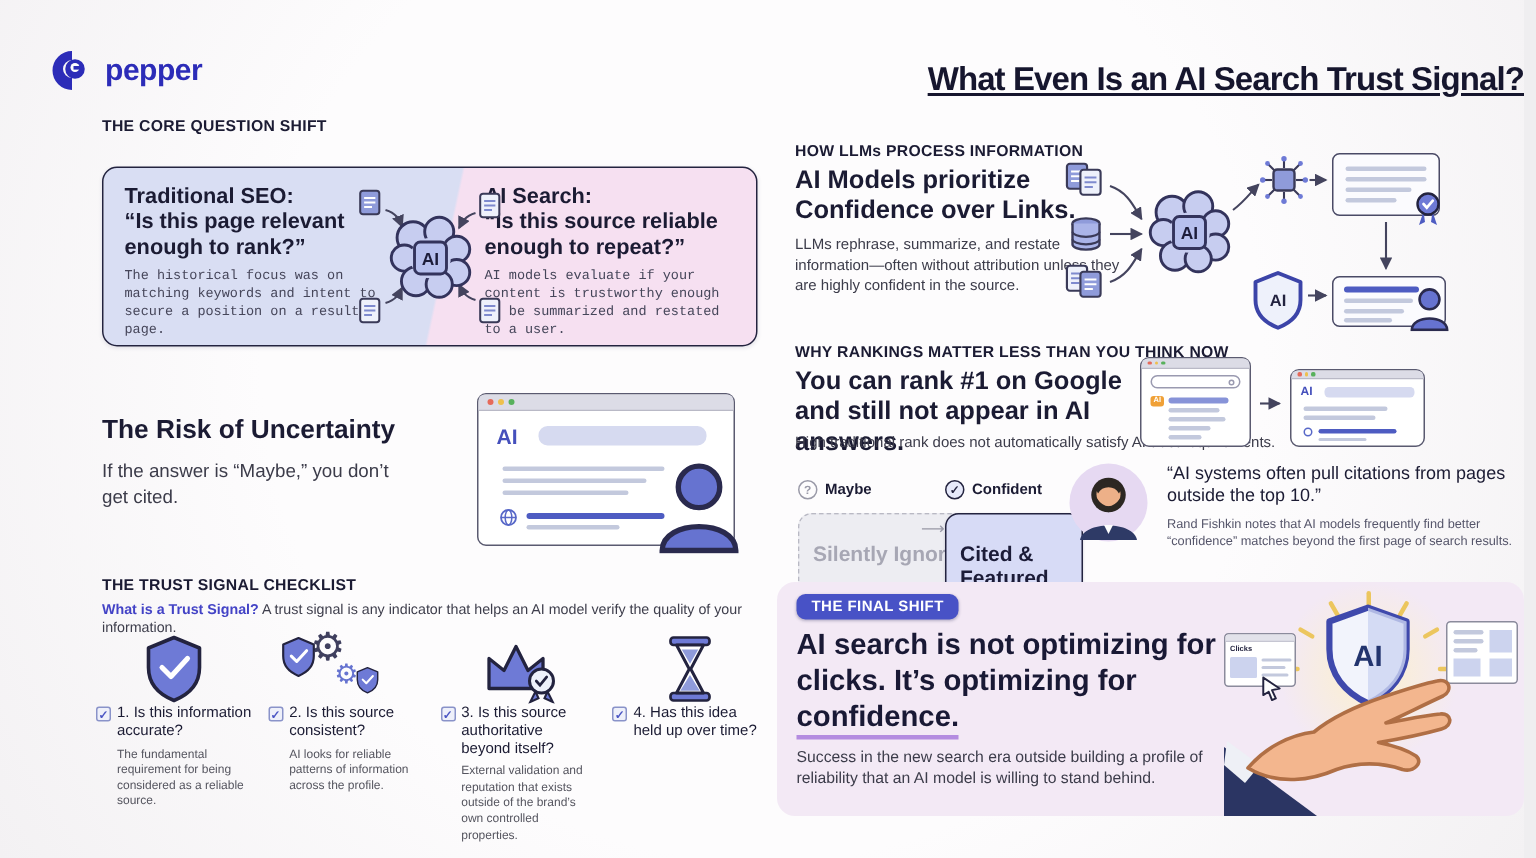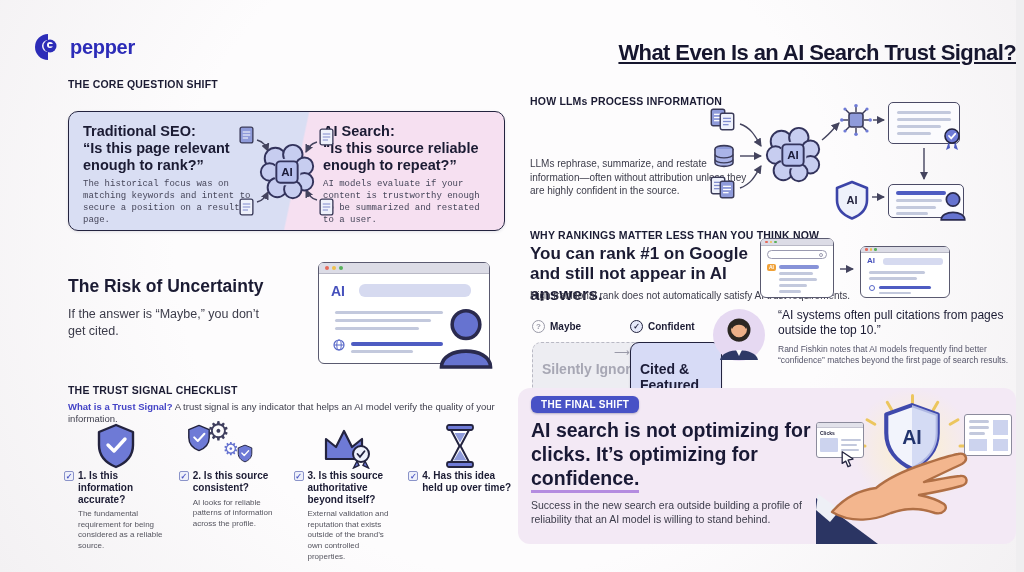--- a/index.html
+++ b/index.html
@@ -29,21 +29,21 @@
   .dot{width:4px;height:4px;border-radius:50%;}
   .bar{background:#c3c9dd;border-radius:2px;}
   
   .intro{left:68px;top:401px;width:445px;font-size:9.5px;color:#3e3e4c;line-height:1.3;}
   .intro .link{color:#4343c6;font-weight:700;}
   .checklist{left:64px;top:422px;width:448px;display:grid;grid-template-columns:repeat(4,1fr);gap:11px;}
   .chk-icon{height:48px;display:flex;align-items:center;justify-content:center;position:relative;}
   .chk-title-row{display:flex;gap:4px;align-items:flex-start;}
   .checkbox{flex:none;width:10px;height:10px;margin-top:1px;border:1.4px solid #8a93c9;border-radius:2px;
     background:#eef0fa;color:#4a55c4;font-size:8px;line-height:9px;text-align:center;font-weight:700;}
-  .chk-title{font-size:10px;line-height:1.18;font-weight:700;color:#1b1b33;}
+  .chk-title{font-size:10px;line-height:1.18;font-weight:400;color:#1b1b33;}
   .chk-body{margin-top:4px;padding-left:14px;font-size:8px;line-height:1.32;color:#55555f;}
   
   .llm-title{left:530px;top:110px;width:220px;font-size:17px;line-height:1.18;font-weight:800;color:#1b1b33;}
   .llm-body{left:530px;top:157px;width:228px;font-size:10px;line-height:1.35;color:#3c3c4a;}
   .rank-title{left:530px;top:244px;width:252px;font-size:17px;line-height:1.2;font-weight:800;color:#1b1b33;}
   .rank-body{left:530px;top:290px;width:330px;font-size:10px;color:#3c3c4a;}
   
   .cmp-label{display:flex;align-items:center;gap:5px;font-size:10px;font-weight:800;color:#1b1b33;}
   .q-circle{width:13px;height:13px;border:1.6px solid #9a9aa8;border-radius:50%;color:#9a9aa8;
     font-size:8px;line-height:12px;text-align:center;font-weight:700;}
@@ -240,20 +240,21 @@
         </svg>
       </div>
       <div class="chk-title-row">
         <span class="checkbox">✓</span>
         <span class="chk-title">4. Has this idea held up over time?</span>
       </div>
     </div>
   </div>
 
   <div class="abs sec-label" style="left:530px;top:95px">HOW LLMs PROCESS INFORMATION</div>
+  <div class="abs llm-title">AI Models prioritize Confidence over Links.</div>
   <div class="abs llm-body">LLMs rephrase, summarize, and restate information—often without attribution unless they are highly confident in the source.</div>
 
   <div class="abs" style="left:700px;top:96px;width:316px;height:124px">
     <svg class="abs" style="left:0;top:0" width="316" height="124">
       <g fill="none" stroke="#44445e" stroke-width="1.4">
         <path d="M40 28 C52 32 56 42 61 50" marker-end="url(#ah)"></path>
         <path d="M40 60 H61" marker-end="url(#ah)"></path>
         <path d="M40 92 C52 88 56 78 61 70" marker-end="url(#ah)"></path>
         <path d="M122 44 C130 38 134 32 139 27" marker-end="url(#ah)"></path>
         <path d="M173 24 H184" marker-end="url(#ah)"></path>

